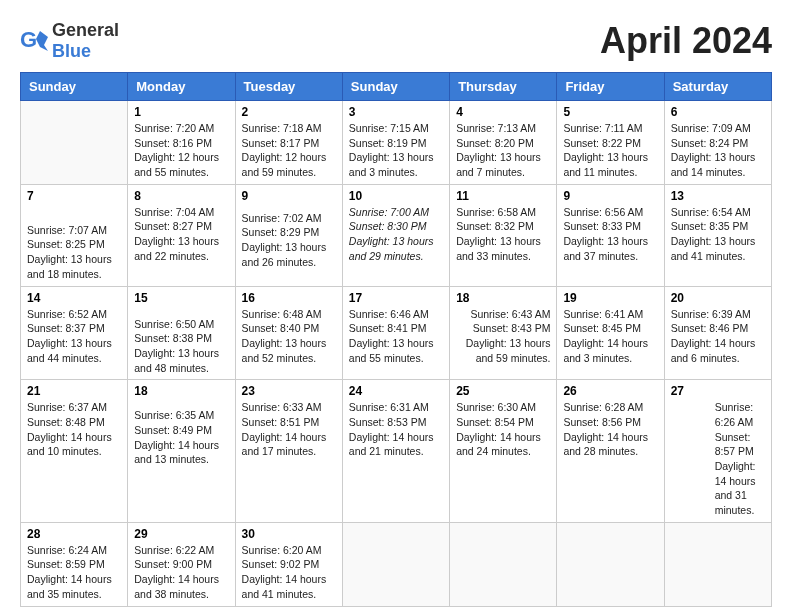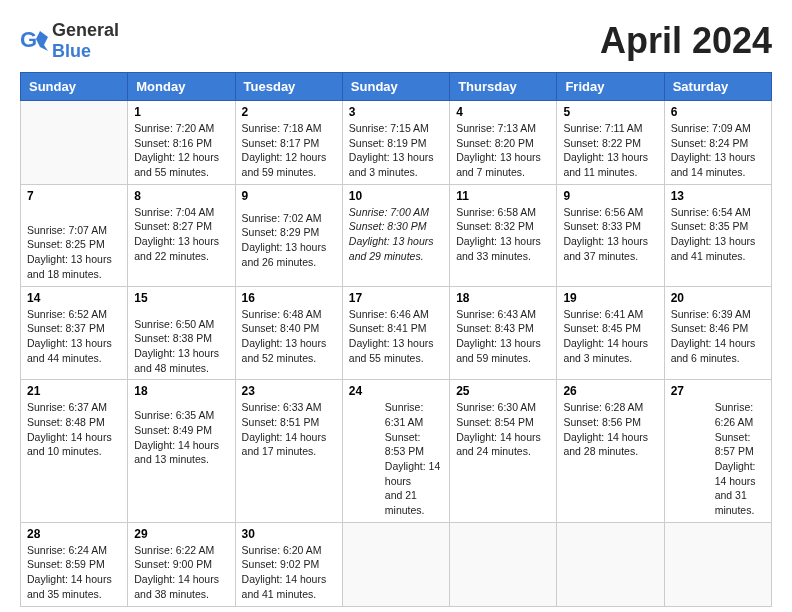--- a/index.html
+++ b/index.html
@@ -226,21 +226,21 @@
         </td>
         <td>
           <div class="day-number">17</div>
           <div class="day-info" style="white-space: pre-line;">Sunrise: 6:46 AM
 Sunset: 8:41 PM
 Daylight: 13 hours
 and 55 minutes.</div>
         </td>
         <td>
           <div class="day-number">18</div>
-          <div class="day-info" style="white-space: pre-line;">Sunrise: 6:43 AM
+          <div class="day-info" style="white-space: pre-line; text-align: right;">Sunrise: 6:43 AM
 Sunset: 8:43 PM
 Daylight: 13 hours
 and 59 minutes.</div>
         </td>
         <td>
           <div class="day-number">19</div>
           <div class="day-info" style="white-space: pre-line;">Sunrise: 6:41 AM
 Sunset: 8:45 PM
 Daylight: 14 hours
 and 3 minutes.</div>
@@ -270,21 +270,21 @@
         </td>
         <td>
           <div class="day-number">23</div>
           <div class="day-info" style="white-space: pre-line;">Sunrise: 6:33 AM
 Sunset: 8:51 PM
 Daylight: 14 hours
 and 17 minutes.</div>
         </td>
         <td>
           <div class="day-number">24</div>
-          <div class="day-info" style="white-space: pre-line; margin-left: 36px;">Sunrise: 6:31 AM
+          <div class="day-info" style="white-space: pre-line;">Sunrise: 6:31 AM
 Sunset: 8:53 PM
 Daylight: 14 hours
 and 21 minutes.</div>
         </td>
         <td>
           <div class="day-number">25</div>
           <div class="day-info" style="white-space: pre-line;">Sunrise: 6:30 AM
 Sunset: 8:54 PM
 Daylight: 14 hours
 and 24 minutes.</div>

